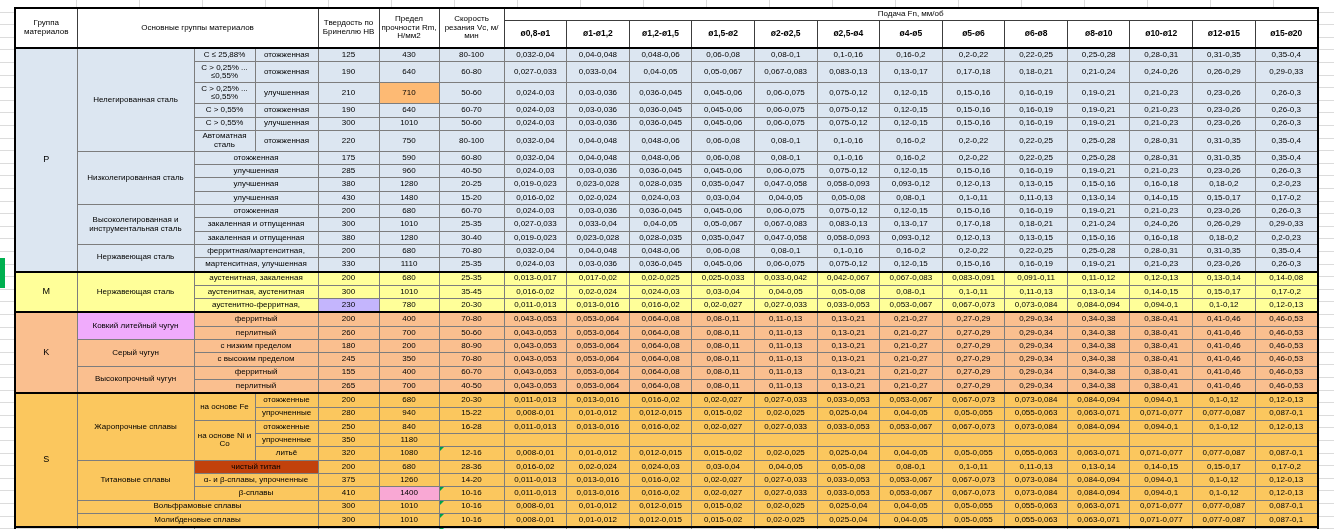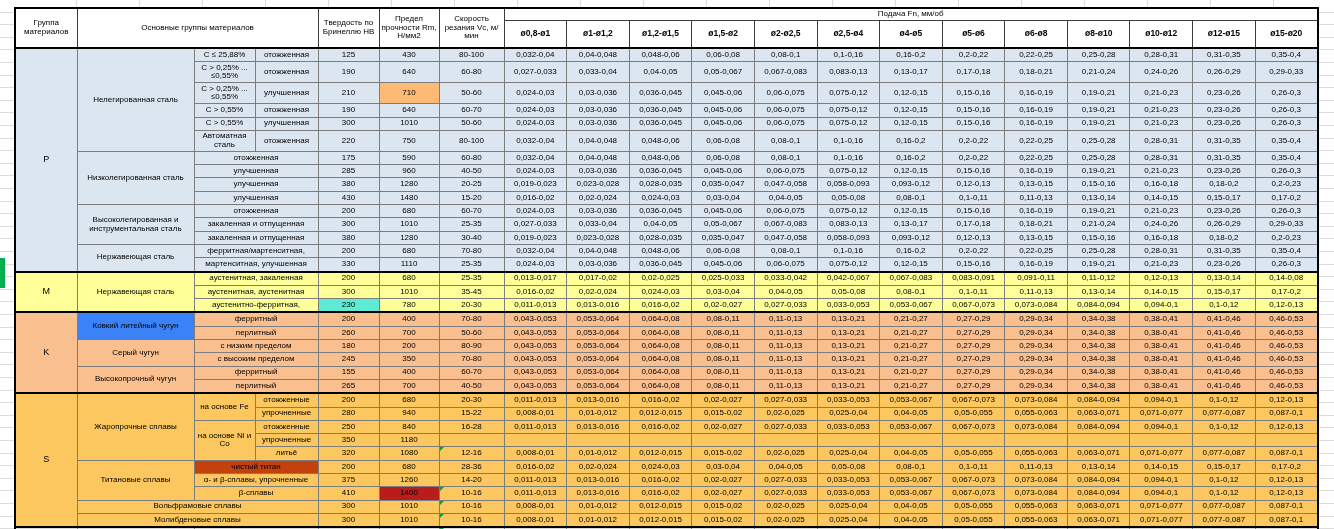--- a/index.html
+++ b/index.html
@@ -418,40 +418,40 @@
             <td style="background: rgb(255, 255, 153);">0,08-0,1</td>
             <td style="background: rgb(255, 255, 153);">0,1-0,11</td>
             <td style="background: rgb(255, 255, 153);">0,11-0,13</td>
             <td style="background: rgb(255, 255, 153);">0,13-0,14</td>
             <td style="background: rgb(255, 255, 153);">0,14-0,15</td>
             <td style="background: rgb(255, 255, 153);">0,15-0,17</td>
             <td style="background: rgb(255, 255, 153);">0,17-0,2</td>
           </tr>
           <tr>
             <td class="lbl" colspan="2" style="background: rgb(255, 255, 153);">аустенитно-ферритная,</td>
-            <td style="background: #5eead4;">230</td>
+            <td style="background: #c4b5fd;">230</td>
             <td style="background: rgb(255, 255, 153);">780</td>
             <td class="vc" style="background: rgb(255, 255, 153);">20-30</td>
             <td style="background: rgb(255, 255, 153);">0,011-0,013</td>
             <td style="background: rgb(255, 255, 153);">0,013-0,016</td>
             <td style="background: rgb(255, 255, 153);">0,016-0,02</td>
             <td style="background: rgb(255, 255, 153);">0,02-0,027</td>
             <td style="background: rgb(255, 255, 153);">0,027-0,033</td>
             <td style="background: rgb(255, 255, 153);">0,033-0,053</td>
             <td style="background: rgb(255, 255, 153);">0,053-0,067</td>
             <td style="background: rgb(255, 255, 153);">0,067-0,073</td>
             <td style="background: rgb(255, 255, 153);">0,073-0,084</td>
             <td style="background: rgb(255, 255, 153);">0,084-0,094</td>
             <td style="background: rgb(255, 255, 153);">0,094-0,1</td>
             <td style="background: rgb(255, 255, 153);">0,1-0,12</td>
             <td style="background: rgb(255, 255, 153);">0,12-0,13</td>
           </tr>
           <tr>
             <td class="gcode gtop" rowspan="6" style="background: rgb(250, 191, 143);">K</td>
-            <td class="lbl gtop" rowspan="2" style="background: #3b82f6;">Ковкий литейный чугун</td>
+            <td class="lbl gtop" rowspan="2" style="background: #f0abfc;">Ковкий литейный чугун</td>
             <td class="lbl gtop" colspan="2" style="background: rgb(250, 191, 143);">ферритный</td>
             <td class="gtop" style="background: rgb(250, 191, 143);">200</td>
             <td class="gtop" style="background: rgb(250, 191, 143);">400</td>
             <td class="vc gtop" style="background: rgb(250, 191, 143);">70-80</td>
             <td class="gtop" style="background: rgb(250, 191, 143);">0,043-0,053</td>
             <td class="gtop" style="background: rgb(250, 191, 143);">0,053-0,064</td>
             <td class="gtop" style="background: rgb(250, 191, 143);">0,064-0,08</td>
             <td class="gtop" style="background: rgb(250, 191, 143);">0,08-0,11</td>
             <td class="gtop" style="background: rgb(250, 191, 143);">0,11-0,13</td>
             <td class="gtop" style="background: rgb(250, 191, 143);">0,13-0,21</td>
@@ -694,21 +694,21 @@
             <td style="background: rgb(251, 199, 94);">0,067-0,073</td>
             <td style="background: rgb(251, 199, 94);">0,073-0,084</td>
             <td style="background: rgb(251, 199, 94);">0,084-0,094</td>
             <td style="background: rgb(251, 199, 94);">0,094-0,1</td>
             <td style="background: rgb(251, 199, 94);">0,1-0,12</td>
             <td style="background: rgb(251, 199, 94);">0,12-0,13</td>
           </tr>
           <tr>
             <td class="lbl" colspan="2" style="background: rgb(251, 199, 94);">β-сплавы</td>
             <td style="background: rgb(251, 199, 94);">410</td>
-            <td style="background: #b91c1c;">1400</td>
+            <td style="background: #f9a8d4;">1400</td>
             <td class="vc" style="background: rgb(251, 199, 94);">10-16<span class="note"></span></td>
             <td style="background: rgb(251, 199, 94);">0,011-0,013</td>
             <td style="background: rgb(251, 199, 94);">0,013-0,016</td>
             <td style="background: rgb(251, 199, 94);">0,016-0,02</td>
             <td style="background: rgb(251, 199, 94);">0,02-0,027</td>
             <td style="background: rgb(251, 199, 94);">0,027-0,033</td>
             <td style="background: rgb(251, 199, 94);">0,033-0,053</td>
             <td style="background: rgb(251, 199, 94);">0,053-0,067</td>
             <td style="background: rgb(251, 199, 94);">0,067-0,073</td>
             <td style="background: rgb(251, 199, 94);">0,073-0,084</td>

